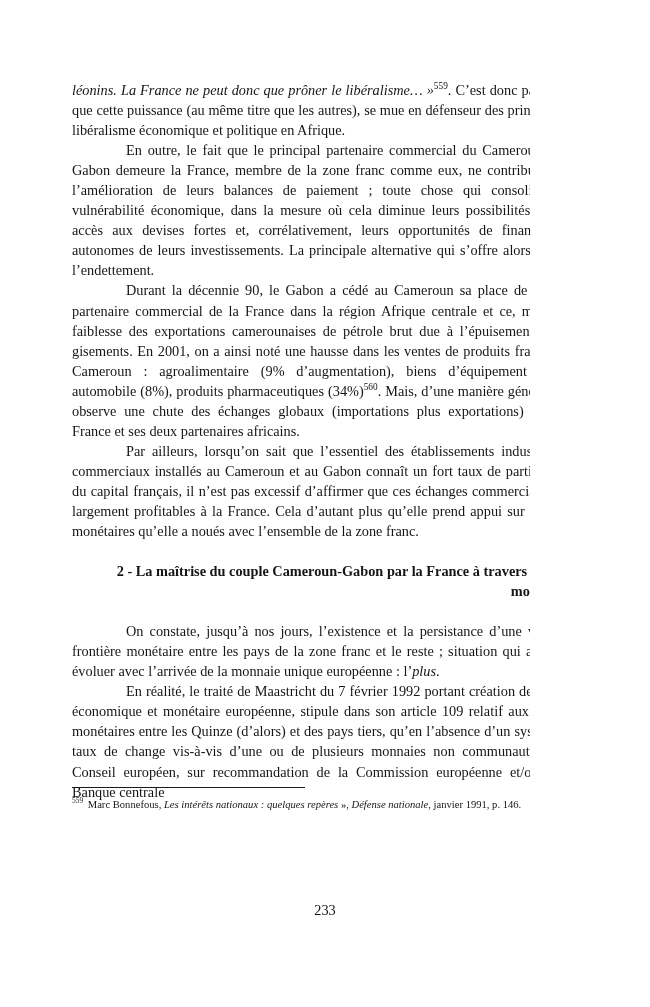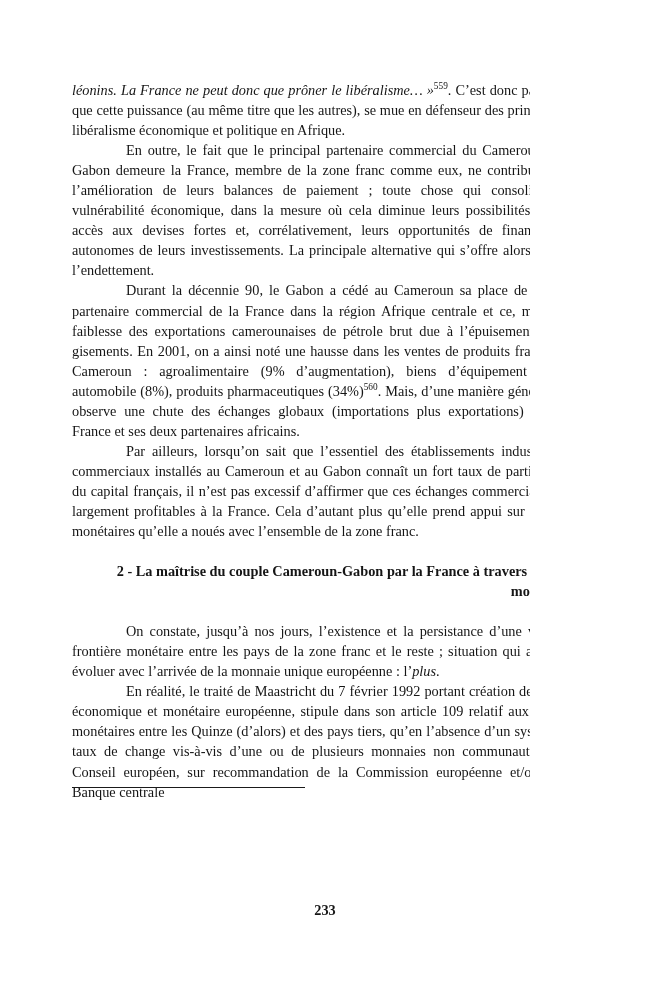--- a/index.html
+++ b/index.html
@@ -85,21 +85,20 @@
     margin-right: 2px;
   }
   .page-number {
     position: absolute;
     left: 0;
     top: 900px;
     width: 650px;
     text-align: center;
     font-size: 14.3px;
     line-height: 20px;
-    font-weight: bold;
   }
 </style>
 </head>
 <body>
 
 <div class="page">
 
   <div class="text-block">
     <div>
         <p class="body-par no-indent"><i>léonins. La France ne peut donc que prôner le libéralisme… »</i><sup class="fn-ref">559</sup><span>. C’est donc par calcul que cette puissance (au même titre que les autres), se mue en défenseur des principes du libéralisme économique et politique en Afrique.</span></p>
@@ -114,18 +113,19 @@
 
     <div>
         <p class="body-par"><span>On constate, jusqu’à nos jours, l’existence et la persistance d’une véritable frontière monétaire entre les pays de la zone franc et le reste ; situation qui aurait pu évoluer avec l’arrivée de la monnaie unique européenne : l’</span><i>plus</i><span>.</span></p>
         <p class="body-par"><span>En réalité, le traité de Maastricht du 7 février 1992 portant création de l’union économique et monétaire européenne, stipule dans son article 109 relatif aux accords monétaires entre les Quinze (d’alors) et des pays tiers, qu’en l’absence d’un système de taux de change vis-à-vis d’une ou de plusieurs monnaies non communautaires, le Conseil européen, sur recommandation de la Commission européenne et/ou de la Banque centrale</span></p>
       </div>
   </div>
 
   <div class="footnotes">
     <hr class="fn-rule">
     <div>
+        <p class="footnote"><sup>559</sup><span> Marc Bonnefous, </span><i>Les intérêts nationaux : quelques repères</i><span> », </span><i>Défense nationale</i><span>, janvier 1991, p. 146.</span></p>
       </div>
   </div>
 
   <div class="page-number">233</div>
 
 </div>
 
 </body></html>

